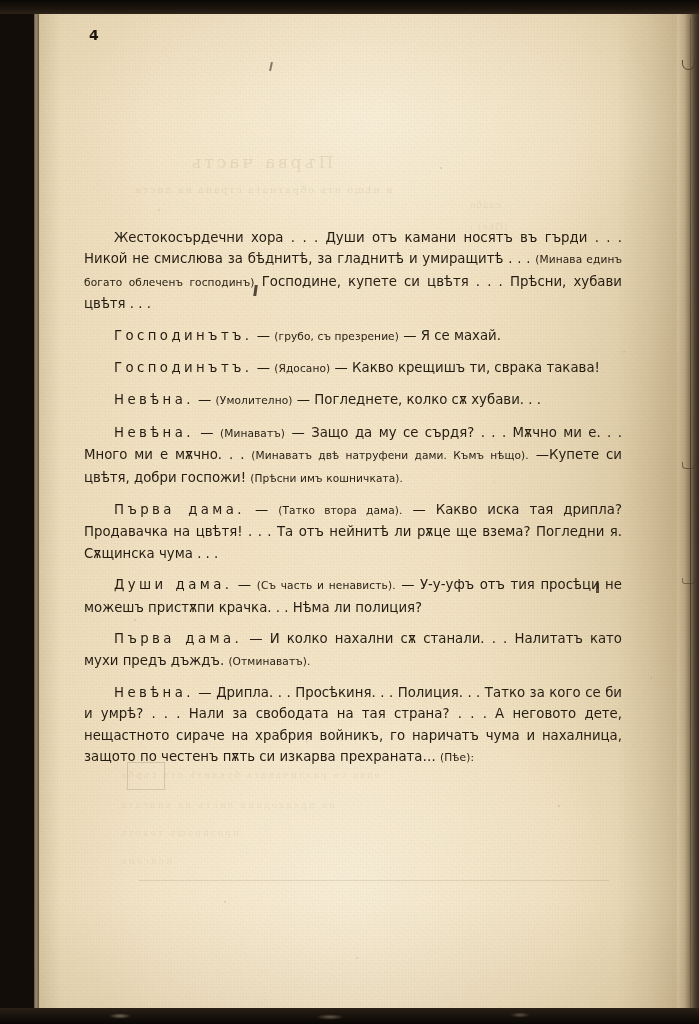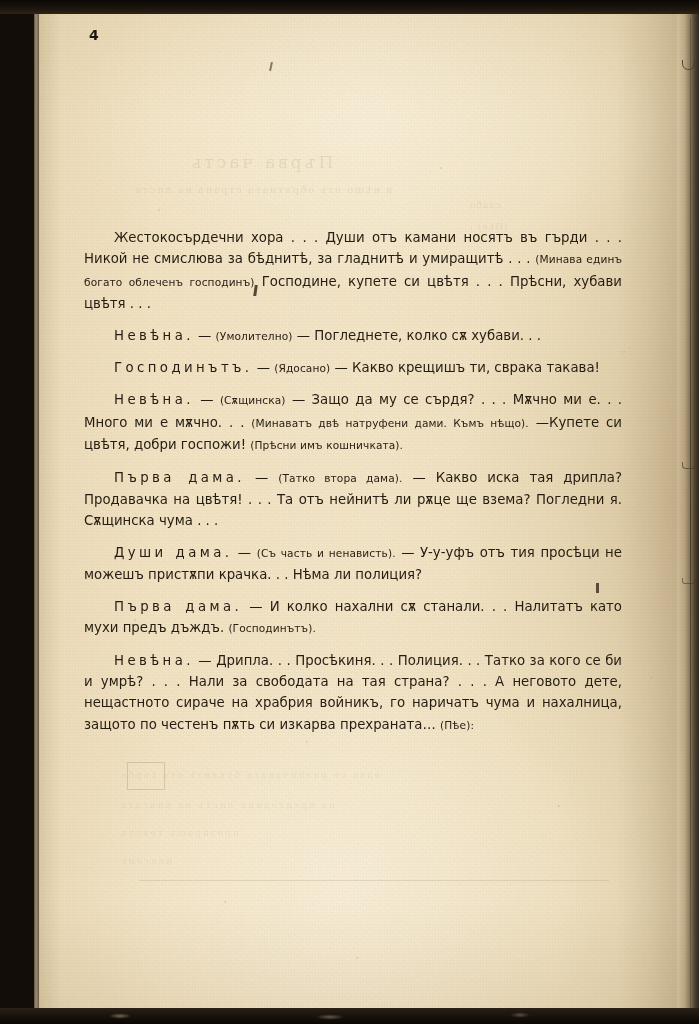--- a/index.html
+++ b/index.html
@@ -277,26 +277,27 @@
     <div class="bleed bleed-b1">едва се различаватъ буквитѣ отъ гърба</div>
     <div class="bleed bleed-b2">на предходния листъ на книгата</div>
     <div class="bleed-rule"></div>
     <div class="bleed bleed-b3">прозиращъ текстъ</div>
     <div class="bleed bleed-b4">неясенъ</div>
 
     <div class="folio">4</div>
 
     <div class="body" id="body-text">
         <div class="para"><span>Жестокосърдечни хора . . . Души отъ камани носятъ въ гърди . . . Никой не смислюва за бѣднитѣ, за гладнитѣ и умиращитѣ . . . </span><span class="sd">(Минава единъ богато облеченъ господинъ)</span><span> Господине, купете си цвѣтя . . . Прѣсни, хубави цвѣтя . . .</span></div>
+        <div class="para"><span class="cue">Господинътъ.</span><span> — </span><span class="sd">(грубо, съ презрение)</span><span> — Я се махай.</span></div>
+        <div class="para"><span class="cue">Господинътъ.</span><span> — </span><span class="sd">(Ядосано)</span><span> — Какво крещишъ ти, сврака такава!</span></div>
         <div class="para"><span class="cue">Невѣна.</span><span> — </span><span class="sd">(Умолително)</span><span> — Погледнете, колко сѫ хубави. . .</span></div>
-        <div class="para"><span class="cue">Господинътъ.</span><span> — </span><span class="sd">(Ядосано)</span><span> — Какво крещишъ ти, сврака такава!</span></div>
-        <div class="para"><span class="cue">Невѣна.</span><span> — </span><span class="sd">(Сѫщинска)</span><span> — Защо да му се сърдя? . . . Мѫчно ми е. . . Много ми е мѫчно. . . </span><span class="sd">(Минаватъ двѣ натруфени дами. Къмъ нѣщо).</span><span> —Купете си цвѣтя, добри госпожи! </span><span class="sd">(Прѣсни имъ кошничката).</span></div>
+        <div class="para"><span class="cue">Невѣна.</span><span> — </span><span class="sd">(Минаватъ)</span><span> — Защо да му се сърдя? . . . Мѫчно ми е. . . Много ми е мѫчно. . . </span><span class="sd">(Минаватъ двѣ натруфени дами. Къмъ нѣщо).</span><span> —Купете си цвѣтя, добри госпожи! </span><span class="sd">(Прѣсни имъ кошничката).</span></div>
         <div class="para"><span class="cue">Първа дама.</span><span> — </span><span class="sd">(Татко втора дама).</span><span> — Какво иска тая дрипла? Продавачка на цвѣтя! . . . Та отъ нейнитѣ ли рѫце ще взема? Погледни я. Сѫщинска чума . . .</span></div>
         <div class="para"><span class="cue">Души дама.</span><span> — </span><span class="sd">(Съ часть и ненависть).</span><span> — У-у-уфъ отъ тия просѣци не можешъ пристѫпи крачка. . . Нѣма ли полиция?</span></div>
-        <div class="para"><span class="cue">Първа дама.</span><span> — И колко нахални сѫ станали. . . Налитатъ като мухи предъ дъждъ. </span><span class="sd">(Господинътъ).</span></div>
+        <div class="para"><span class="cue">Първа дама.</span><span> — И колко нахални сѫ станали. . . Налитатъ като мухи предъ дъждъ. </span><span class="sd">(Отминаватъ).</span></div>
         <div class="para"><span class="cue">Невѣна.</span><span> — Дрипла. . . Просѣкиня. . . Полиция. . . Татко за кого се би и умрѣ? . . . Нали за свободата на тая страна? . . . А неговото дете, нещастното сираче на храбрия войникъ, го наричатъ чума и нахалница, защото по честенъ пѫть си изкарва прехраната… </span><span class="sd">(Пѣе):</span></div>
       </div>
 
     <div class="blot blot-nikoy"></div>
     <div class="blot blot-tiya"></div>
     <div class="blot blot-mark"></div>
 
     <div class="curl"></div>
   </div>
 

